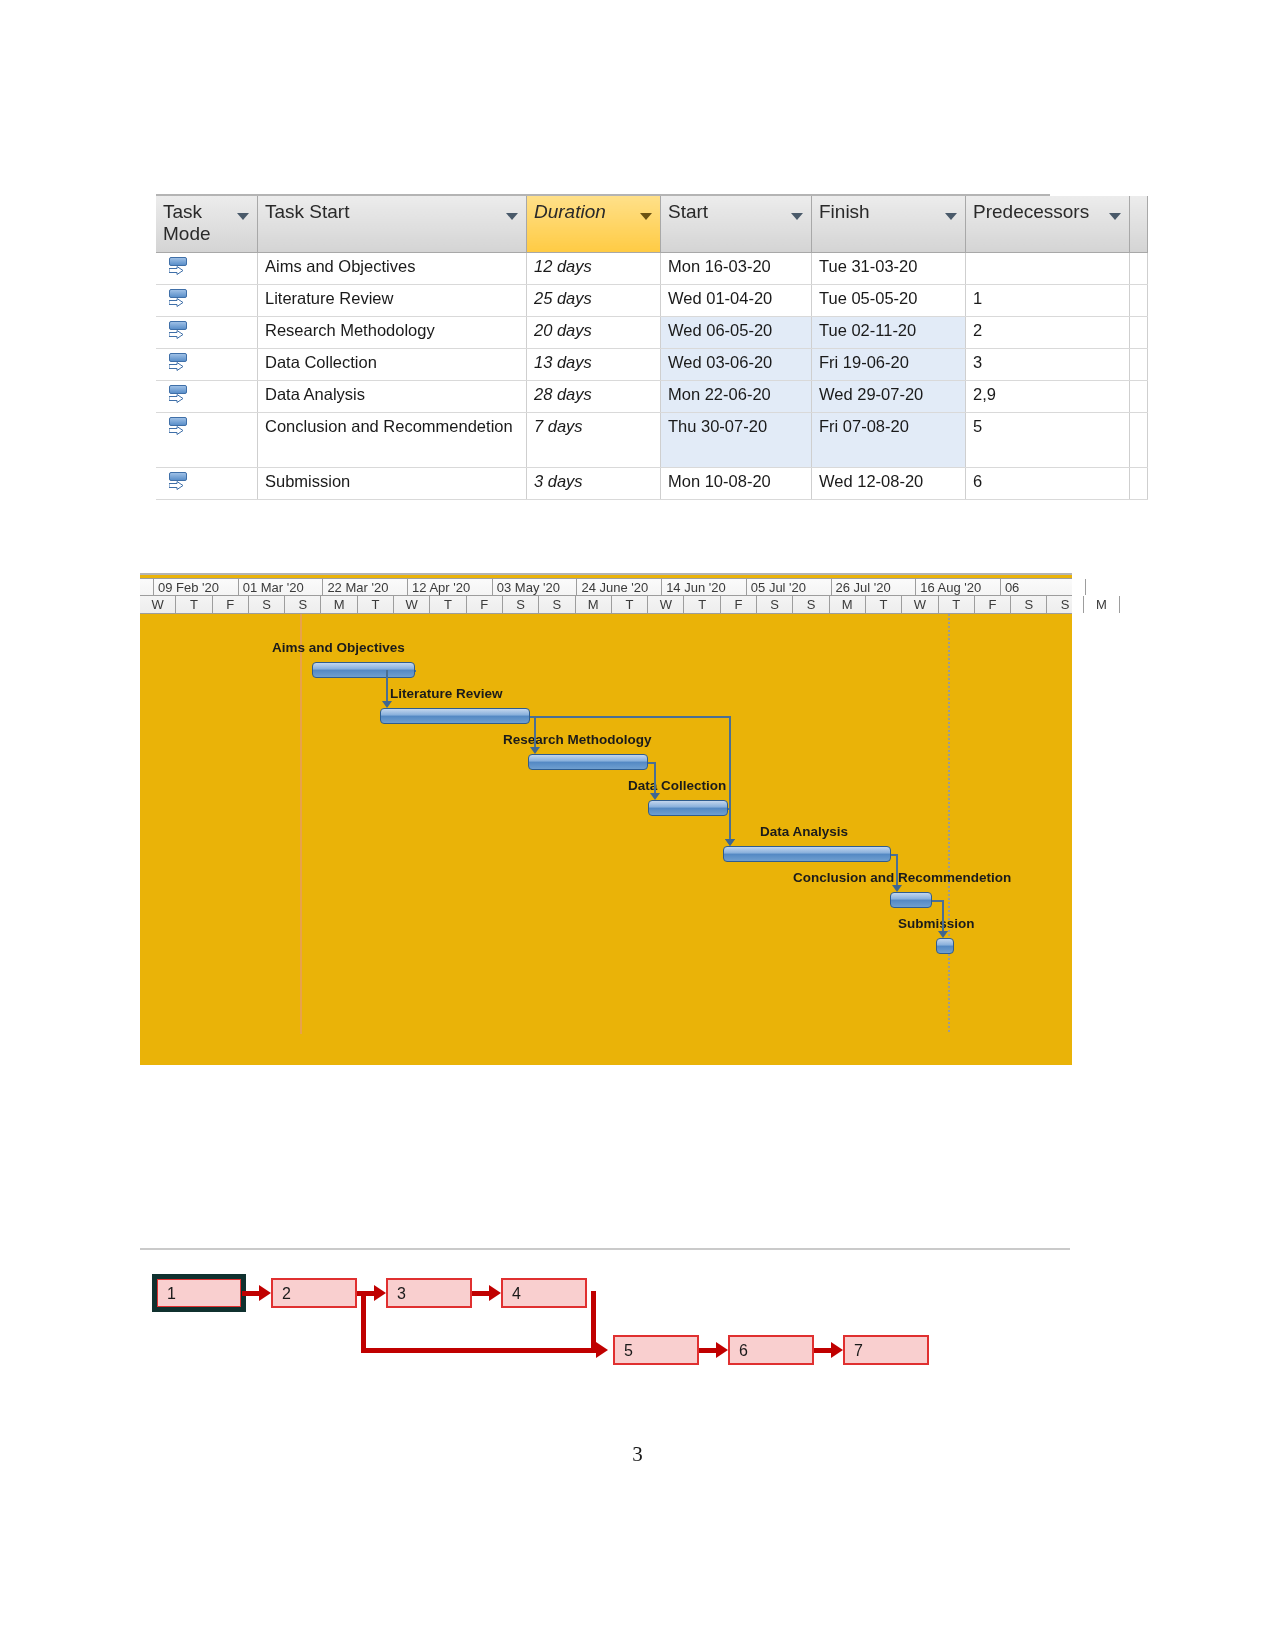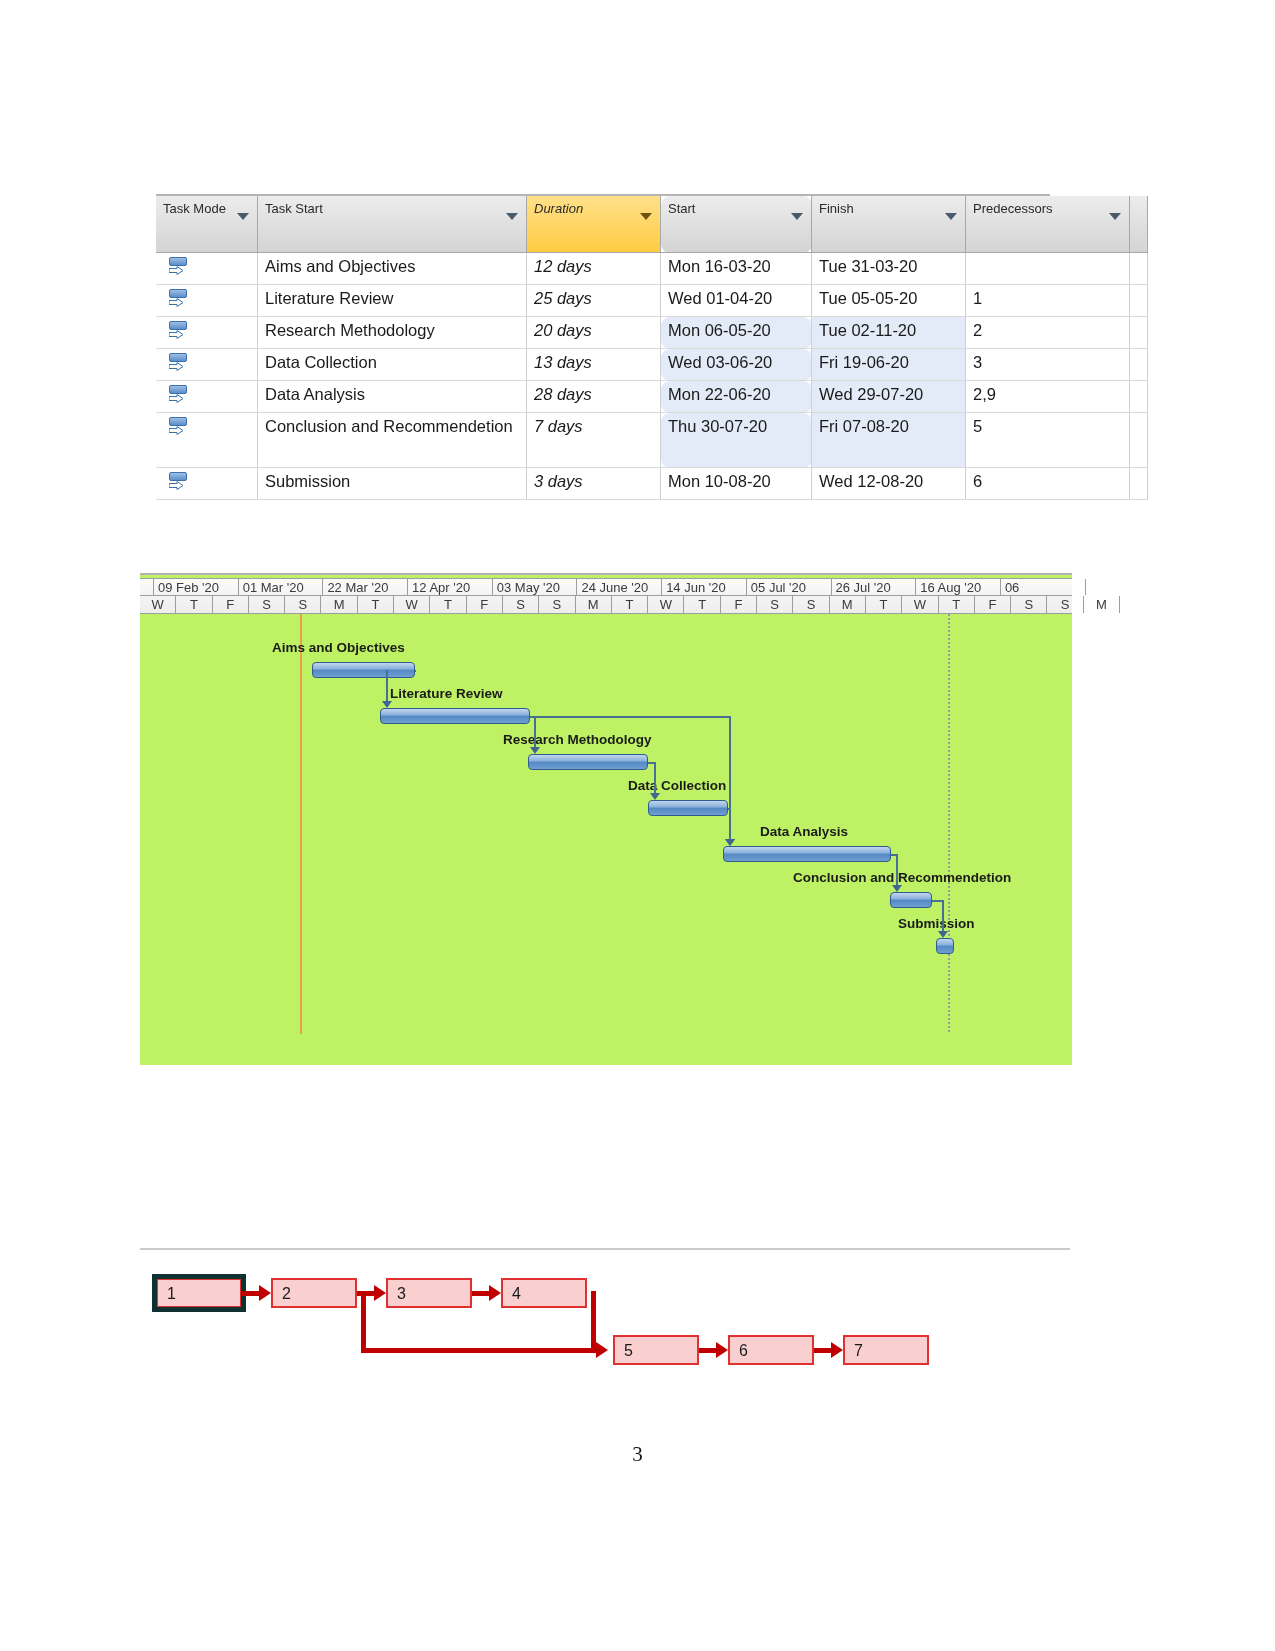--- a/index.html
+++ b/index.html
@@ -28,21 +28,21 @@
     border-collapse: collapse;
     width: 894px;
     table-layout: fixed;
   }
   #task-table th {
     background: #dfdfdf;
     background: linear-gradient(#ececec, #d4d4d4);
     border-right: 1px solid #a8a8a8;
     border-bottom: 1px solid #a8a8a8;
     font-weight: normal;
-    font-size: 13px;
+    font-size: 19px;
     color: #2a2a2a;
     text-align: left;
     padding: 5px 6px 5px 7px;
     vertical-align: top;
     height: 46px;
     position: relative;
   }
   #task-table th.dur-head {
     background: #ffd864;
     background: linear-gradient(#ffe089, #ffcb44);
@@ -52,21 +52,21 @@
     border-bottom: 1px solid #d9d9d9;
     font-size: 16.5px;
     color: #1a1a1a;
     padding: 4px 6px 4px 7px;
     vertical-align: top;
     height: 23px;
   }
   .col-mode   { width: 88px; }
   .col-name   { width: 255px; }
   .col-dur    { width: 120px; font-style: italic; }
-  .col-start  { width: 137px; border-radius: 9px; }
+  .col-start  { width: 137px; }
   .col-finish { width: 140px; }
   .col-pred   { width: 150px; }
   .col-extra  { width: 4px; }
 
   td.c-name { padding-left: 27px; }
   td.c-dateshade { background: #e2ebf7; }
 
   
   .sort-arrow {
     position: absolute;
@@ -102,21 +102,21 @@
   }
 
   
   #gantt {
     position: absolute;
     left: 140px;
     top: 573px;
     width: 932px;
     height: 490px;
     border-top: 2px solid #b4b4b4;
-    background: #bef264;
+    background: #eab308;
   }
   .gantt-scale {
     position: absolute;
     left: 0; top: 3px;
     width: 932px;
     height: 36px;
     background: linear-gradient(#fbfbfb, #ededed);
   }
   .scale-row {
     display: flex;
@@ -317,21 +317,21 @@
           <td class="col-mode">
             <span class="mode-icon">
               <span class="bar"></span>
               <svg class="arr" viewBox="0 0 15 9">
                 <path d="M0 2.5 H8 V0.5 L14 4.5 L8 8.5 V6.5 H0 Z" fill="#ffffff" stroke="#3f6fa8" stroke-width="1"></path>
               </svg>
             </span>
           </td>
           <td class="col-name c-name">Research Methodology</td>
           <td class="col-dur">20 days</td>
-          <td class="col-start c-dateshade">Mon 06-05-20</td>
+          <td class="col-start c-dateshade">Wed 06-05-20</td>
           <td class="col-finish c-dateshade">Tue 02-11-20</td>
           <td class="col-pred">2</td>
           <td class="col-extra"></td>
         </tr>
         <tr>
           <td class="col-mode">
             <span class="mode-icon">
               <span class="bar"></span>
               <svg class="arr" viewBox="0 0 15 9">
                 <path d="M0 2.5 H8 V0.5 L14 4.5 L8 8.5 V6.5 H0 Z" fill="#ffffff" stroke="#3f6fa8" stroke-width="1"></path>

